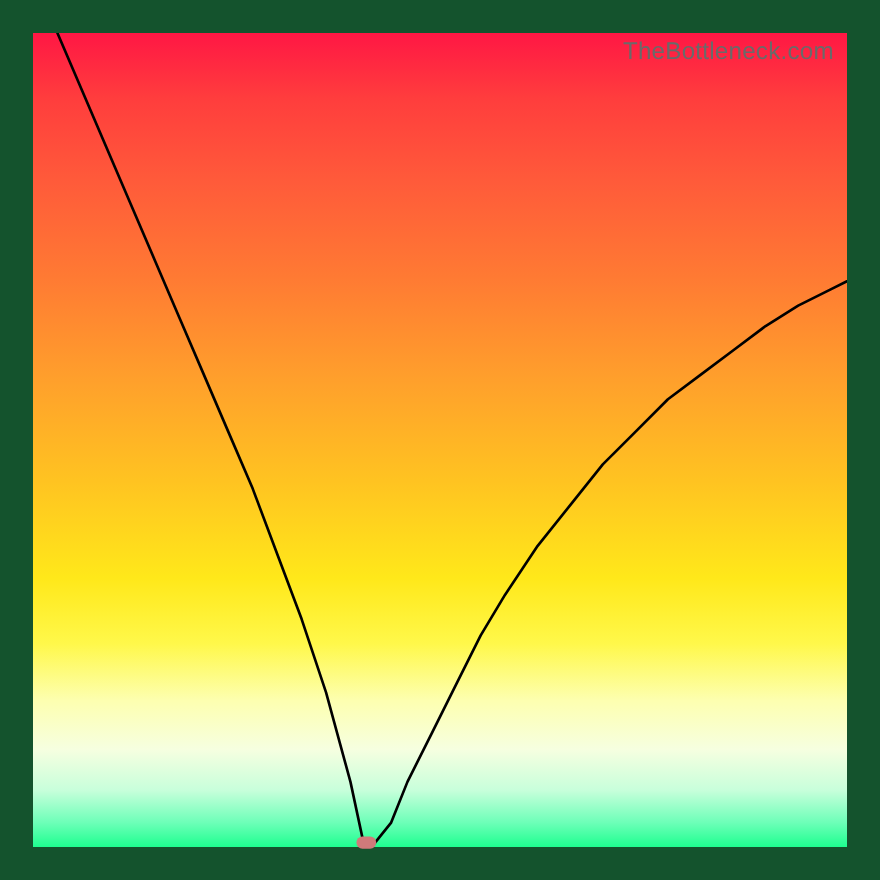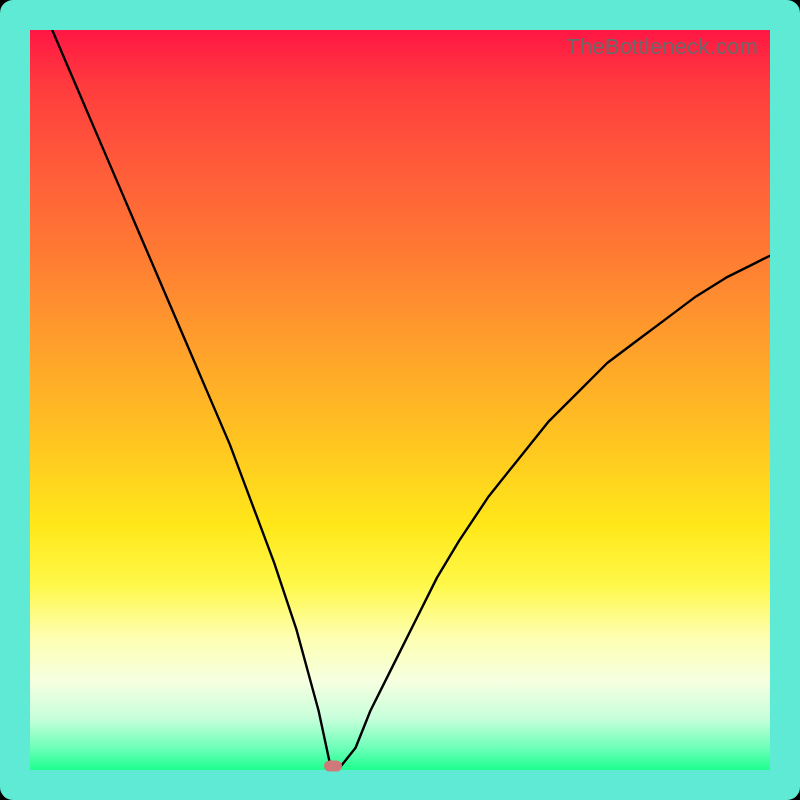--- a/index.html
+++ b/index.html
@@ -8,22 +8,21 @@
     width: 800px;
     height: 800px;
     background: #000;
     overflow: hidden;
     font-family: Arial, Helvetica, sans-serif;
   }
   .frame {
     position: relative;
     width: 800px;
     height: 800px;
-    background: #5eead4;
-    border-radius: 13px;
+    background: #14532d;
   }
   .plot-area {
     position: absolute;
     left: 30px;
     top: 30px;
     width: 740px;
     height: 740px;
     background: linear-gradient(
       to bottom,
       #ff1744 0%,

